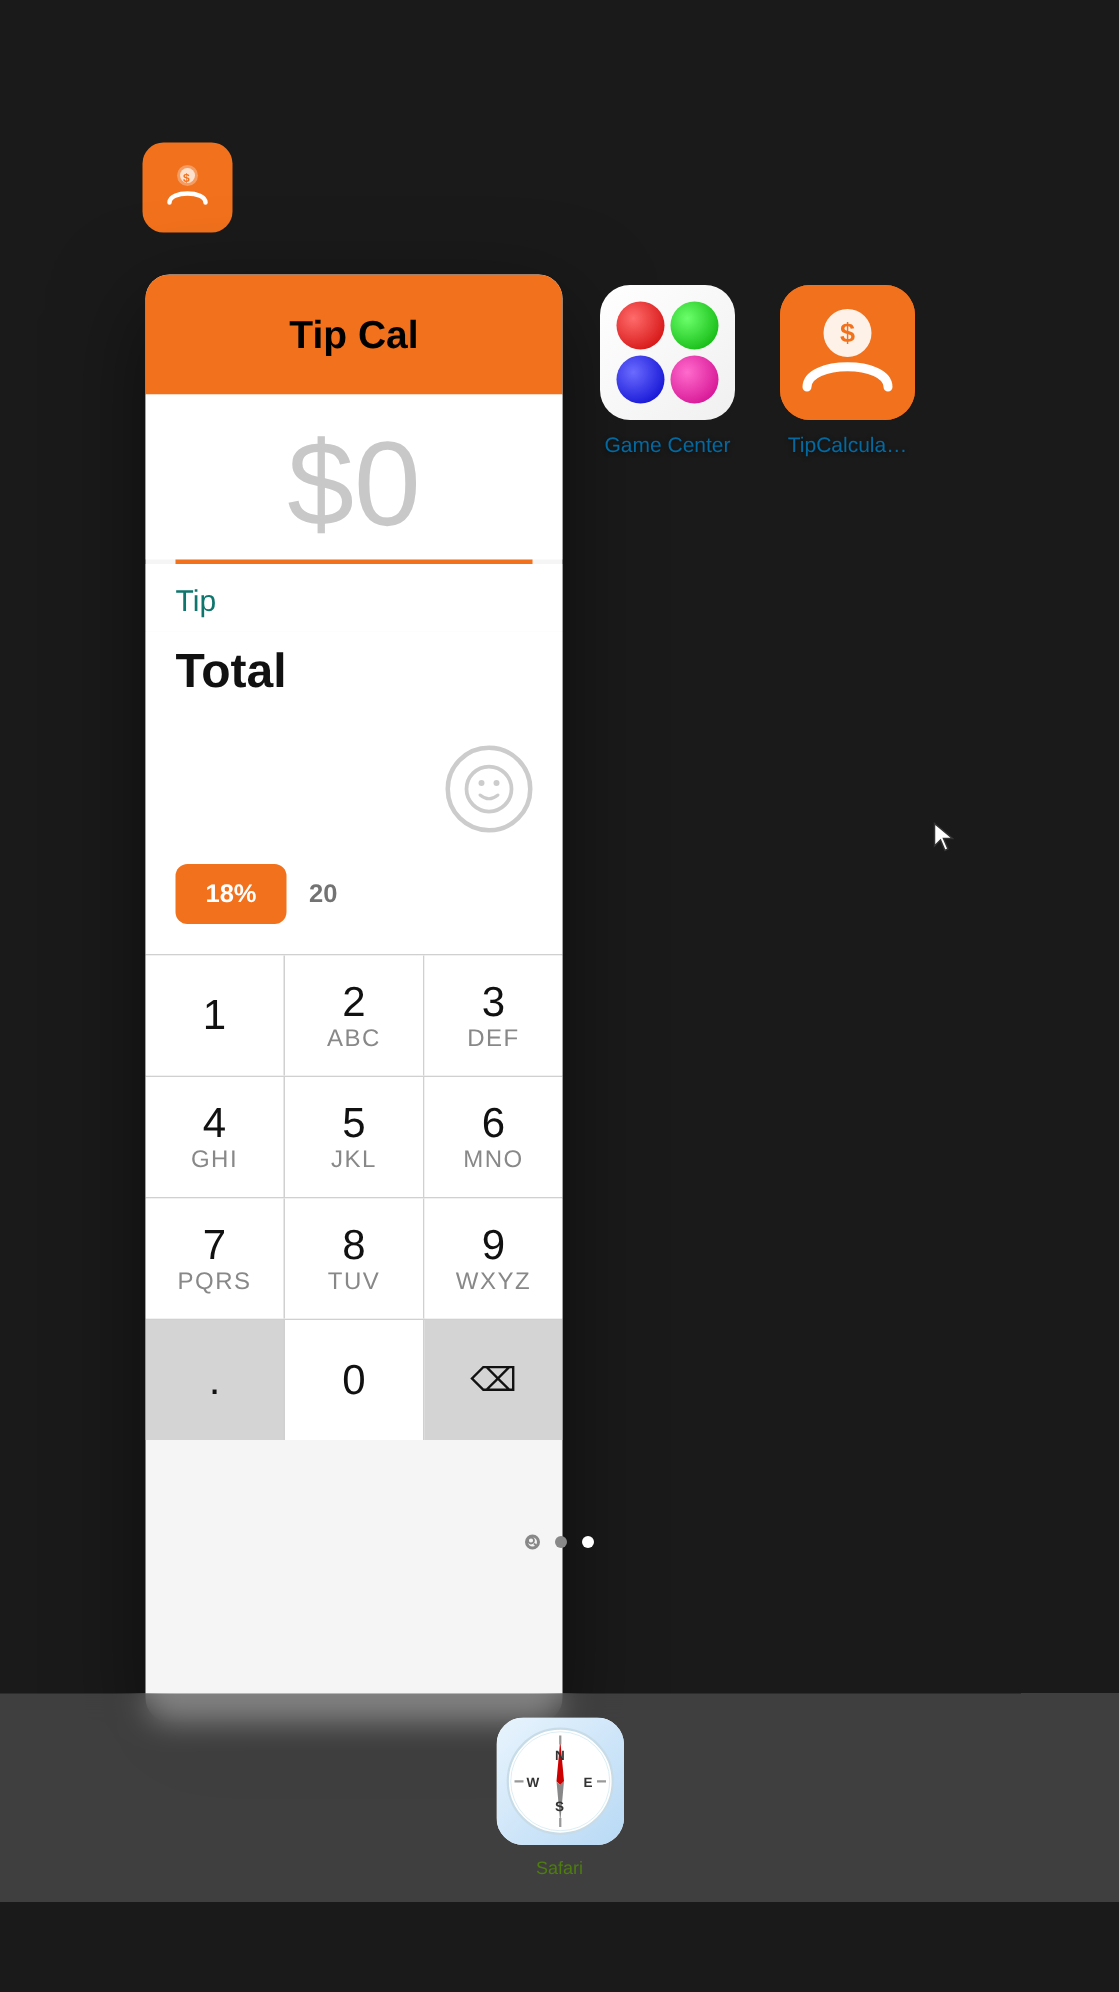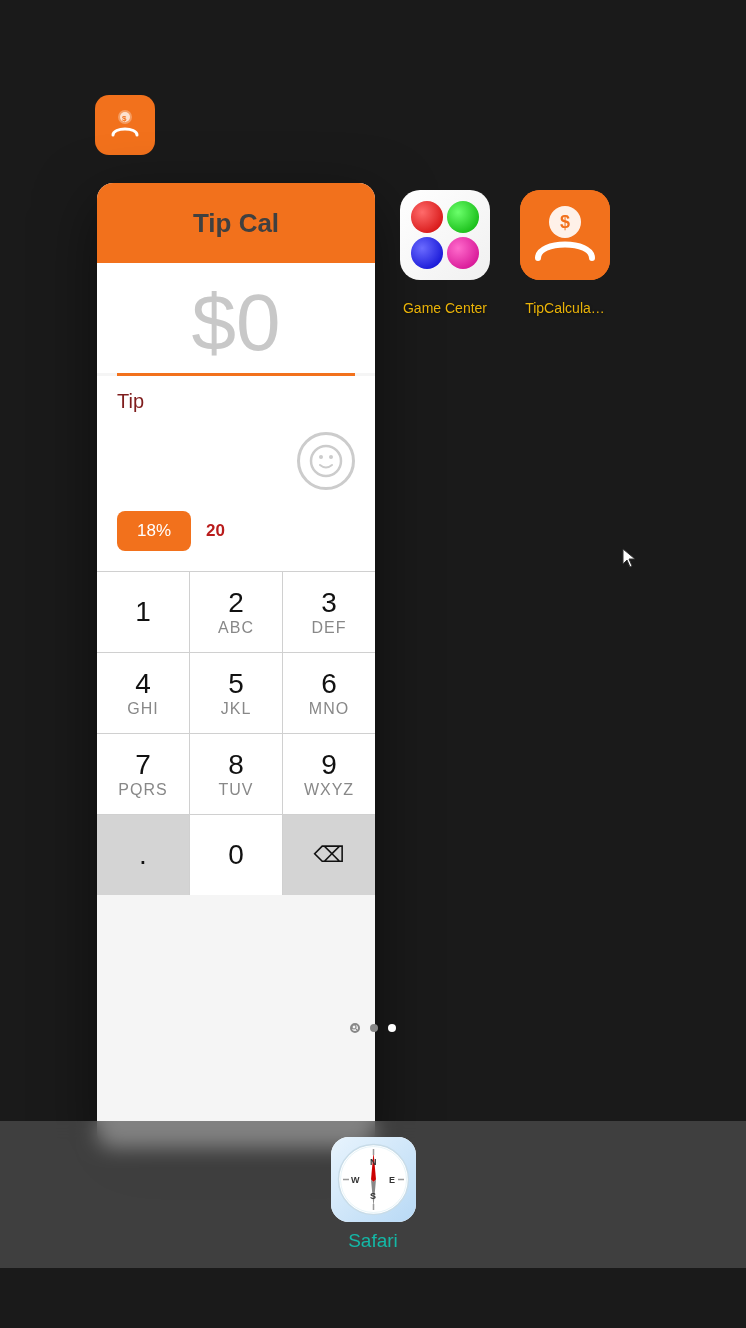--- a/index.html
+++ b/index.html
@@ -66,21 +66,21 @@
 
     .tip-calc-header {
       background: #f2711c;
       height: 80px;
       display: flex;
       align-items: center;
       justify-content: center;
     }
 
     .tip-calc-header-title {
-      color: #404040;
+      color: #000000;
       font-size: 26px;
       font-weight: 600;
     }
 
     .tip-calc-amount {
       background: #fff;
       padding: 20px 20px 10px;
       text-align: center;
     }
 
@@ -97,21 +97,21 @@
       margin: 0 20px;
     }
 
     .tip-calc-tip-row {
       background: #fff;
       padding: 14px 20px 8px;
     }
 
     .tip-calc-tip-label {
       font-size: 20px;
-      color: #7f1d1d;
+      color: #0f766e;
     }
 
     .tip-calc-total-row {
       background: #fff;
       padding: 8px 20px 20px;
     }
 
     .tip-calc-total-label {
       font-size: 32px;
       font-weight: 700;
@@ -148,27 +148,27 @@
       gap: 10px;
     }
 
     .tip-pct-btn-active {
       background: #f2711c;
       color: #fff;
       border: none;
       border-radius: 8px;
       padding: 10px 20px;
       font-size: 17px;
-      font-weight: 400;
+      font-weight: 700;
       cursor: pointer;
     }
 
     .tip-pct-btn-inactive {
       background: transparent;
-      color: #b91c1c;
+      color: #737373;
       border: none;
       font-size: 17px;
       font-weight: 600;
       cursor: pointer;
       padding: 10px 5px;
     }
 
     
     .numpad {
       flex: 1;
@@ -245,25 +245,24 @@
 
     .home-icon-box.extras {
       background: #5a5a5a;
     }
 
     .home-icon-box.tip-calc {
       background: #f2711c;
     }
 
     .home-icon-label {
-      color: #eab308;
+      color: #0369a1;
       font-size: 14px;
       text-align: center;
       text-shadow: 0 1px 3px rgba(0,0,0,0.5);
-      margin-top: 12px;
     }
 
     
     .gc-balls {
       display: grid;
       grid-template-columns: 1fr 1fr;
       gap: 4px;
       padding: 8px;
     }
 
@@ -359,22 +358,22 @@
       width: 100%;
       height: 100%;
       background: #fff;
       display: flex;
       align-items: center;
       justify-content: center;
       position: relative;
     }
 
     .dock-icon-label {
-      color: #14b8a6;
-      font-size: 19px;
+      color: #4d7c0f;
+      font-size: 12px;
     }
   </style>
 </head>
 <body>
 
 <div class="app-switcher-bg"></div>
 
 <div class="app-label-bar">
   <div class="app-label-icon">
     <svg viewBox="0 0 36 36" fill="none" xmlns="http://www.w3.org/2000/svg">
@@ -395,20 +394,23 @@
   <div class="tip-calc-amount">
     <div class="tip-calc-dollar">$0</div>
   </div>
 
   <div class="tip-calc-divider"></div>
 
   <div class="tip-calc-tip-row">
     <span class="tip-calc-tip-label">Tip</span>
   </div>
 
+  <div class="tip-calc-total-row">
+    <span class="tip-calc-total-label">Total</span>
+  </div>
 
   <div class="tip-calc-smiley-area">
     <div class="smiley-circle">
       <svg width="34" height="34" viewBox="0 0 34 34">
         <circle cx="17" cy="17" r="15" stroke="#ccc" stroke-width="2.5" fill="none"></circle>
         <circle cx="12" cy="13" r="2" fill="#ccc"></circle>
         <circle cx="22" cy="13" r="2" fill="#ccc"></circle>
         <path d="M11 21 Q17 26 23 21" stroke="#ccc" stroke-width="2" fill="none" stroke-linecap="round"></path>
       </svg>
     </div>

